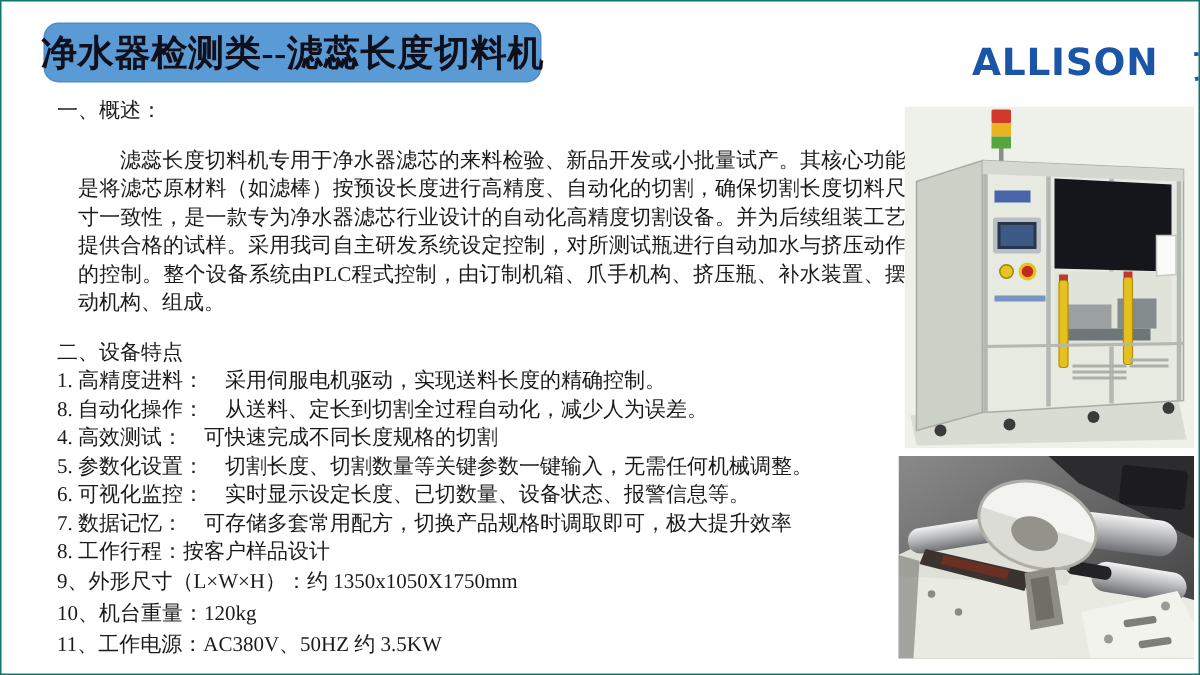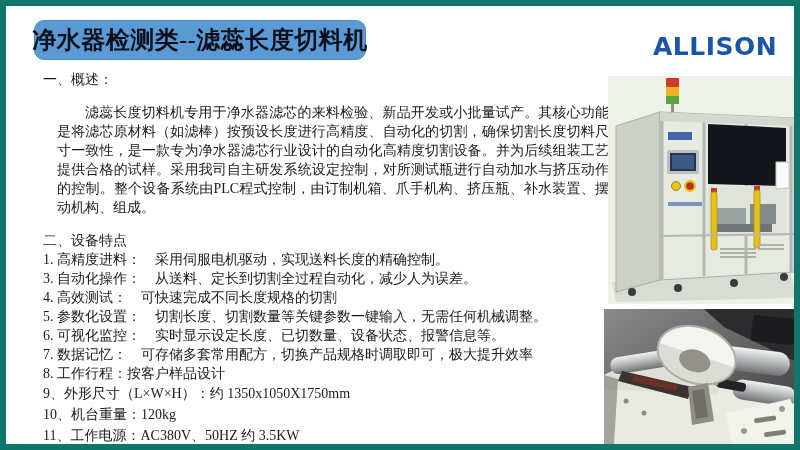--- a/index.html
+++ b/index.html
@@ -1,19 +1,19 @@
 <!DOCTYPE html>
 <html><head>
 <meta charset="utf-8">
 <style>
   html,body{margin:0;padding:0;background:#e9e9e9;}
   .slide{
     position:relative;width:800px;height:450px;background:#ffffff;
     font-family:"Liberation Serif","DejaVu Serif",serif;color:#1a1a1a;
-    overflow:hidden;border:6px solid #0f766e;box-sizing:border-box;
+    overflow:hidden;border:1px solid #0f766e;box-sizing:border-box;
   }
   .title-bar{
     position:absolute;left:28px;top:14px;width:330px;height:38px;
     background:#5b9bd5;border:1px solid #4f8bc4;border-radius:10px;
     display:flex;align-items:center;justify-content:center;
     font-size:24px;font-weight:bold;color:#10101c;letter-spacing:.5px;white-space:nowrap;
   }
   .logo{
     position:absolute;left:600px;top:26px;color:#1a55a8;white-space:nowrap;
     font-family:"DejaVu Sans","Liberation Sans",sans-serif;font-weight:bold;
@@ -39,21 +39,21 @@
 
   <div class="logo">
     <span class="logo-en">ALLISON</span><span class="logo-cn">艾利讯</span><span class="logo-reg">®</span>
   </div>
 
   <div class="text-col">
     <div class="sec-heading">一、概述：</div>
     <p class="para">滤蕊长度切料机专用于净水器滤芯的来料检验、新品开发或小批量试产。其核心功能是将滤芯原材料（如滤棒）按预设长度进行高精度、自动化的切割，确保切割长度切料尺寸一致性，是一款专为净水器滤芯行业设计的自动化高精度切割设备。并为后续组装工艺提供合格的试样。采用我司自主研发系统设定控制，对所测试瓶进行自动加水与挤压动作的控制。整个设备系统由PLC程式控制，由订制机箱、爪手机构、挤压瓶、补水装置、摆动机构、组成。</p>
     <div class="sec-heading">二、设备特点</div>
     <div class="feat">1. 高精度进料：　采用伺服电机驱动，实现送料长度的精确控制。</div>
-    <div class="feat">3. 自动化操作：　从送料、定长到切割全过程自动化，减少人为误差。</div>
+    <div class="feat">8. 自动化操作：　从送料、定长到切割全过程自动化，减少人为误差。</div>
     <div class="feat">4. 高效测试：　可快速完成不同长度规格的切割</div>
     <div class="feat">5. 参数化设置：　切割长度、切割数量等关键参数一键输入，无需任何机械调整。</div>
     <div class="feat">6. 可视化监控：　实时显示设定长度、已切数量、设备状态、报警信息等。</div>
     <div class="feat">7. 数据记忆：　可存储多套常用配方，切换产品规格时调取即可，极大提升效率</div>
     <div class="feat">8. 工作行程：按客户样品设计</div>
     <div class="feat spec">9、外形尺寸（L×W×H）：约 1350x1050X1750mm</div>
     <div class="feat spec">10、机台重量：120kg</div>
     <div class="feat spec">11、工作电源：AC380V、50HZ 约 3.5KW</div>
   </div>
 

